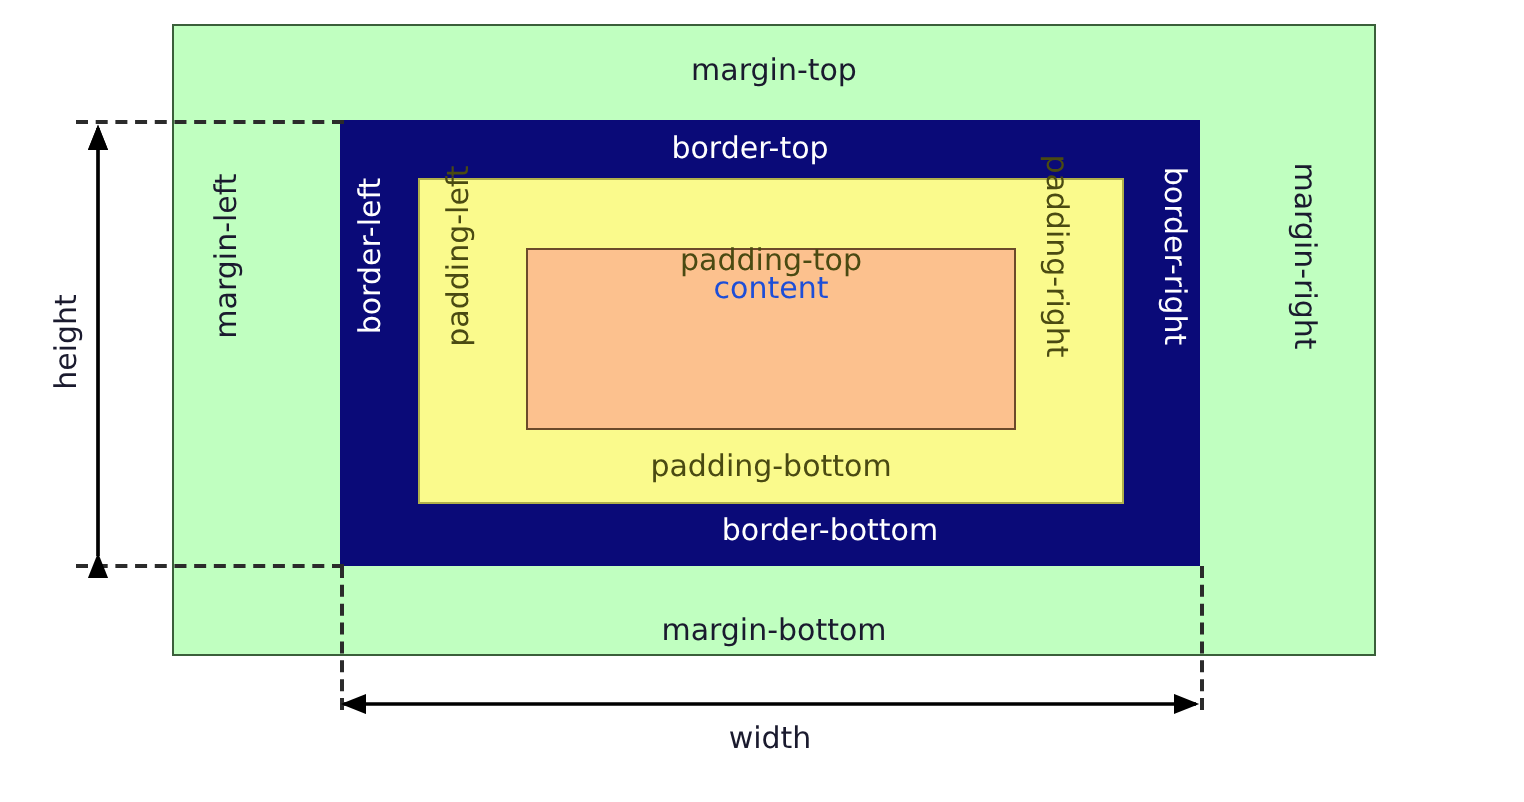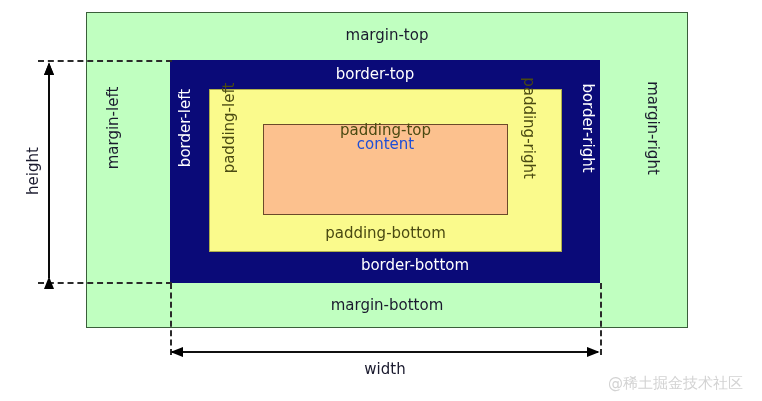--- a/index.html
+++ b/index.html
@@ -26,21 +26,21 @@
   .white{color:#ffffff;}
   .olive{color:#4a4a12;}
   .brown{color:#1d4ed8;}
 
   #lbl-margin-top{left:86px;top:28px;width:602px;}
   #lbl-border-top{left:170px;top:67px;width:410px;}
   #lbl-padding-top{left:209px;top:100px;width:353px;margin-top:23px;}
   #lbl-content{left:263px;top:137px;width:245px;}
   #lbl-padding-bottom{left:209px;top:226px;width:353px;}
   #lbl-border-bottom{left:170px;top:258px;width:442px;margin-left:24px;}
-  #lbl-margin-bottom{left:86px;top:298px;width:602px;}
+  #lbl-margin-bottom{left:86px;top:308px;width:602px;}
 
   
   .vlabel{position:absolute;font-size:15px;line-height:1;white-space:nowrap;
           transform-origin:50% 50%;}
   .vleft{transform:rotate(-90deg);}
   .vright{transform:rotate(90deg);}
 
   #lbl-margin-left{left:106px;top:120px;width:100px;height:16px;
                    text-align:center;margin-left:-42px;}
   #lbl-border-left{left:178px;top:120px;width:100px;height:16px;
@@ -126,15 +126,14 @@
     <line x1="49" y1="64" x2="49" y2="278" stroke="#000" stroke-width="1.6" marker-start="url(#ah)" marker-end="url(#ah2)" transform="rotate(180 49 171)"></line>
     <line x1="49" y1="278" x2="49" y2="64" stroke="#000" stroke-width="1.6" marker-end="url(#ah2)"></line>
 
     <line x1="172" y1="352" x2="598" y2="352" stroke="#000" stroke-width="1.6" marker-end="url(#ah2)"></line>
     <line x1="598" y1="352" x2="172" y2="352" stroke="#000" stroke-width="1.6" marker-end="url(#ah2)"></line>
   </svg>
 
   <div id="lbl-height">height</div>
   <div id="lbl-width">width</div>
 
-  <div id="watermark">@稀土掘金技术社区</div>
 
 </div>
 
 </body></html>

